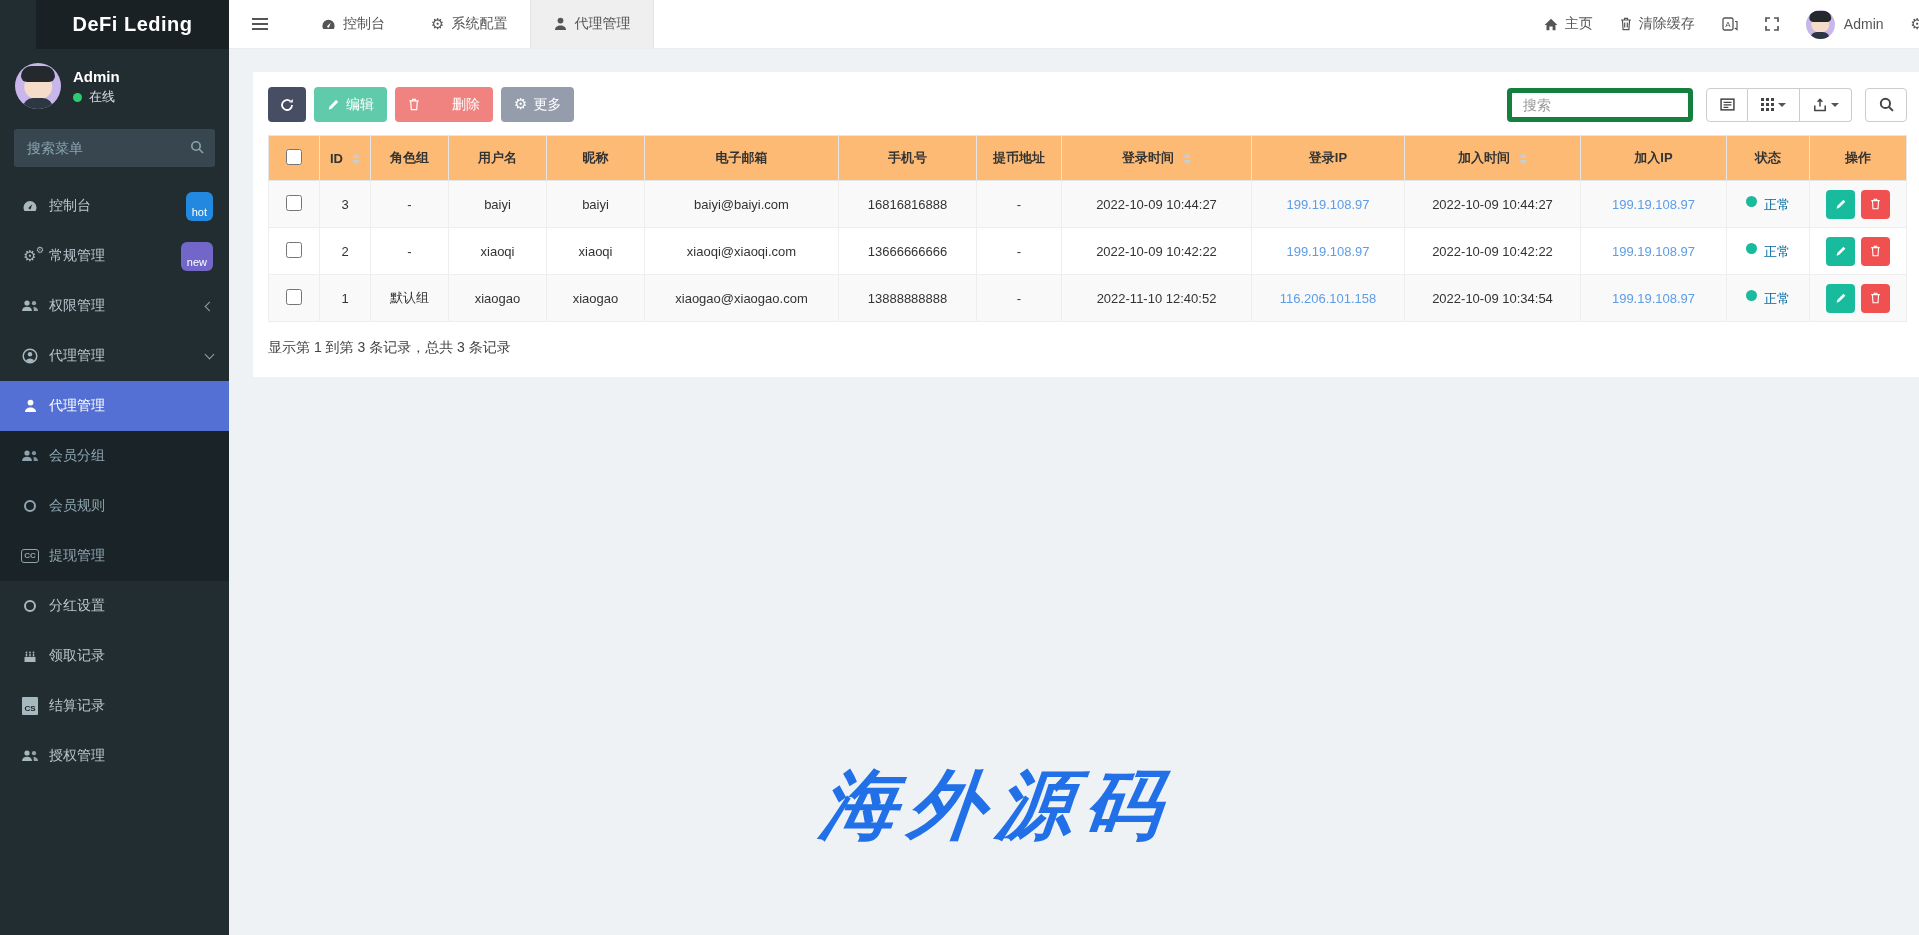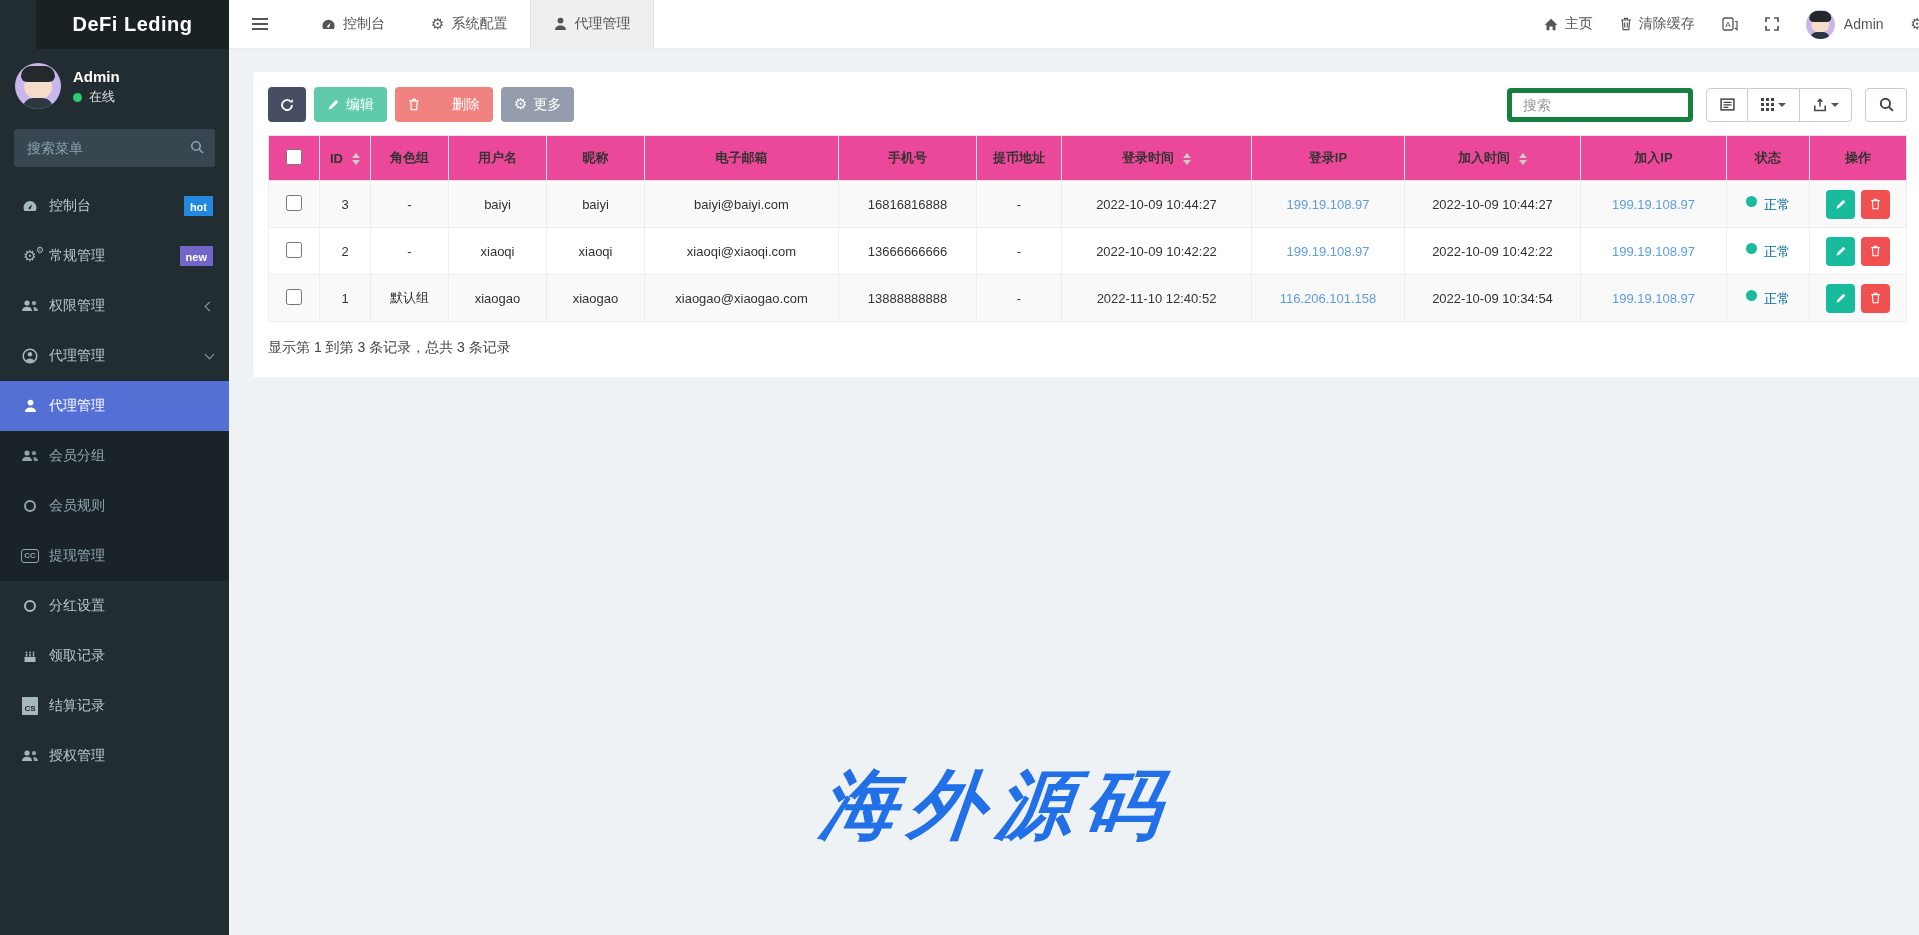--- a/index.html
+++ b/index.html
@@ -20,21 +20,21 @@
   .up-status { font-size:13px; color:#d8dfe2; display:flex; align-items:center; gap:7px; }
   .dot { width:9px; height:9px; border-radius:50%; background:#2ecc71; display:inline-block; }
   .menusearch { position:relative; margin:8px 14px 14px; }
   .menusearch input { width:100%; height:38px; background:#38474f; border:none; border-radius:3px; color:#cfd8dc; font-size:14px; padding:0 34px 0 13px; outline:none; font-family:inherit; }
   .menusearch input::placeholder { color:#8aa4af; }
   .menusearch .mag { position:absolute; right:11px; top:11px; color:#8aa4af; }
   .nav-menu { flex:1; overflow:hidden; }
   .m-item { height:50px; display:flex; align-items:center; padding:0 16px 0 21px; font-size:14px; color:#b8c7ce; cursor:pointer; }
   .m-item .mi { width:18px; margin-right:10px; display:inline-flex; justify-content:center; color:#a7b8bf; flex:0 0 auto; }
   .m-item .lbl { flex:1; }
-  .badge { font-size:11px; font-weight:bold; color:#fff; border-radius:0; padding:6px 6px 3px; line-height:1; }
+  .badge { font-size:11px; font-weight:normal; color:#fff; border-radius:6px; padding:15px 6px 3px; line-height:1; }
   .badge.hot { background:#2389e0; }
   .badge.new { background:#7266c9; }
   .chev { display:inline-block; width:7px; height:7px; border-right:1.7px solid #8aa4af; border-bottom:1.7px solid #8aa4af; }
   .chev.left { transform:rotate(135deg); }
   .chev.down { transform:rotate(45deg); margin-top:-3px; }
   .submenu { background:#1a2327; }
   .submenu .m-item { color:#8fa6b0; padding-left:21px; }
   .submenu .m-item .mi { color:#8fa6b0; }
   .m-item.active { background:#5470d4; color:#fff; }
   .m-item.active .mi { color:#fff; }
@@ -74,21 +74,21 @@
   .btn-group { display:flex; margin-left:13px; }
   .gbtn { width:42px; height:34px; background:#fff; border:1px solid #ccc; border-left-width:0; display:inline-flex; align-items:center; justify-content:center; gap:4px; color:#444; cursor:pointer; }
   .gbtn:first-child { border-left-width:1px; border-radius:4px 0 0 4px; }
   .gbtn:last-child { border-radius:0 4px 4px 0; }
   .gbtn.wide { width:52px; }
   .sbtn { width:42px; height:34px; margin-left:13px; background:#fff; border:1px solid #ccc; border-radius:4px; display:inline-flex; align-items:center; justify-content:center; color:#444; cursor:pointer; }
   .caret { width:0; height:0; border-left:4px solid transparent; border-right:4px solid transparent; border-top:4px solid #555; display:inline-block; }
 
   table { width:100%; border-collapse:collapse; table-layout:fixed; font-size:13px; }
   th, td { border:1px solid #eee; text-align:center; vertical-align:middle; overflow:hidden; white-space:nowrap; }
-  th { height:45px; font-weight:bold; color:#333; border-color:#e6e6e6; background:#ec4899; }
+  th { height:45px; font-weight:bold; color:#333; border-color:#e6e6e6; background:#fdba74; }
   td { height:47px; color:#333; }
   tr.odd td { background:#f9f9f9; }
   .sort { display:inline-flex; flex-direction:column; gap:2px; margin-left:9px; vertical-align:middle; }
   .sort .up { width:0; height:0; border-left:4px solid transparent; border-right:4px solid transparent; border-bottom:5px solid #ccc; }
   .sort .dn { width:0; height:0; border-left:4px solid transparent; border-right:4px solid transparent; border-top:5px solid #ccc; }
   .ip { color:#5d9ce6; text-decoration:none; cursor:pointer; }
   .status { color:#0369a1; display:inline-flex; align-items:flex-start; gap:7px; font-size:13px; }
   .status .sdot { width:11px; height:11px; border-radius:50%; background:#18bc9c; display:inline-block; }
   .acts { display:inline-flex; gap:6px; }
   .abtn { width:29px; height:29px; border:none; border-radius:4px; color:#fff; display:inline-flex; align-items:center; justify-content:center; cursor:pointer; }

